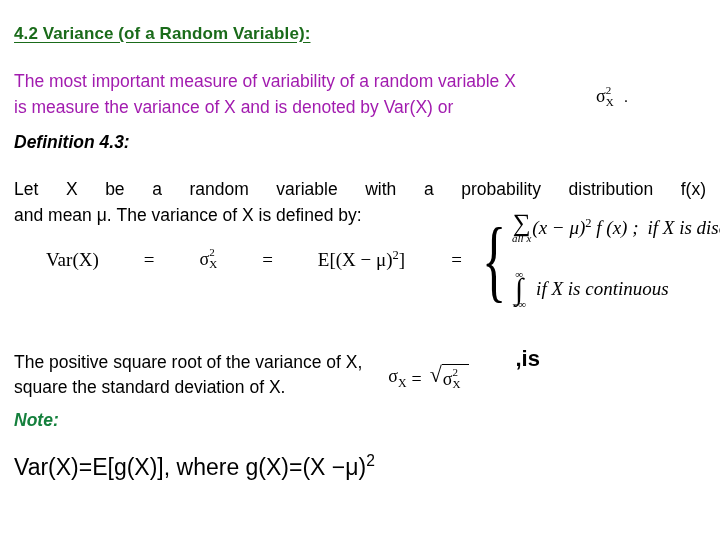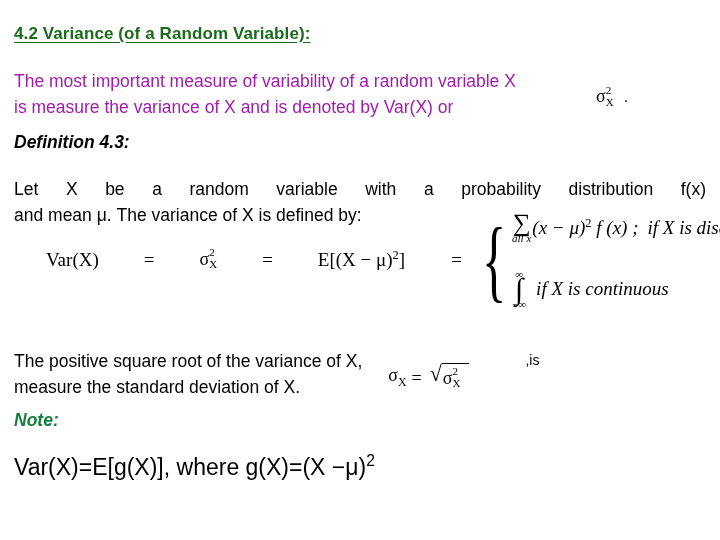--- a/index.html
+++ b/index.html
@@ -262,25 +262,26 @@
     position: relative;
     top: -1px;
   }
   .sqrt .radicand {
     border-top: 1.3px solid #000;
     padding: 1px 9px 0 1px;
     position: relative;
     top: -1px;
   }
   .is-tail {
-    margin-left: 32px;
+    margin-left: 22px;
     font-family: "Liberation Sans", sans-serif;
-    font-size: 14px;
+    font-size: 22px;
     position: relative;
     top: -2px;
+    font-weight: bold;
   }
 
   
   .note-head {
     position: absolute;
     left: 14px;
     top: 410px;
     font-size: 17.5px;
     font-weight: bold;
     font-style: italic;
@@ -376,21 +377,21 @@
         <span class="radical">√</span>
         <span class="radicand sigma-sq-x"><span class="base">σ</span><span class="stack">
               <span class="up">2</span>
               <span class="dn">X</span>
             </span></span>
       </span>
     </span>
     <span class="is-tail">,is</span>
   </div>
 
-  <div class="def2-line2">measure the standard deviation of X.</div>
+  <div class="def2-line2">square the standard deviation of X.</div>
 
   <div class="note-head">Note:</div>
 
   <div class="note-body">
     <span>Var(X)=E[g(X)], where g(X)=(X </span><span class="mu">−μ</span><span>)</span><sup>2</sup>
   </div>
 
 </div>
 
 </body></html>

